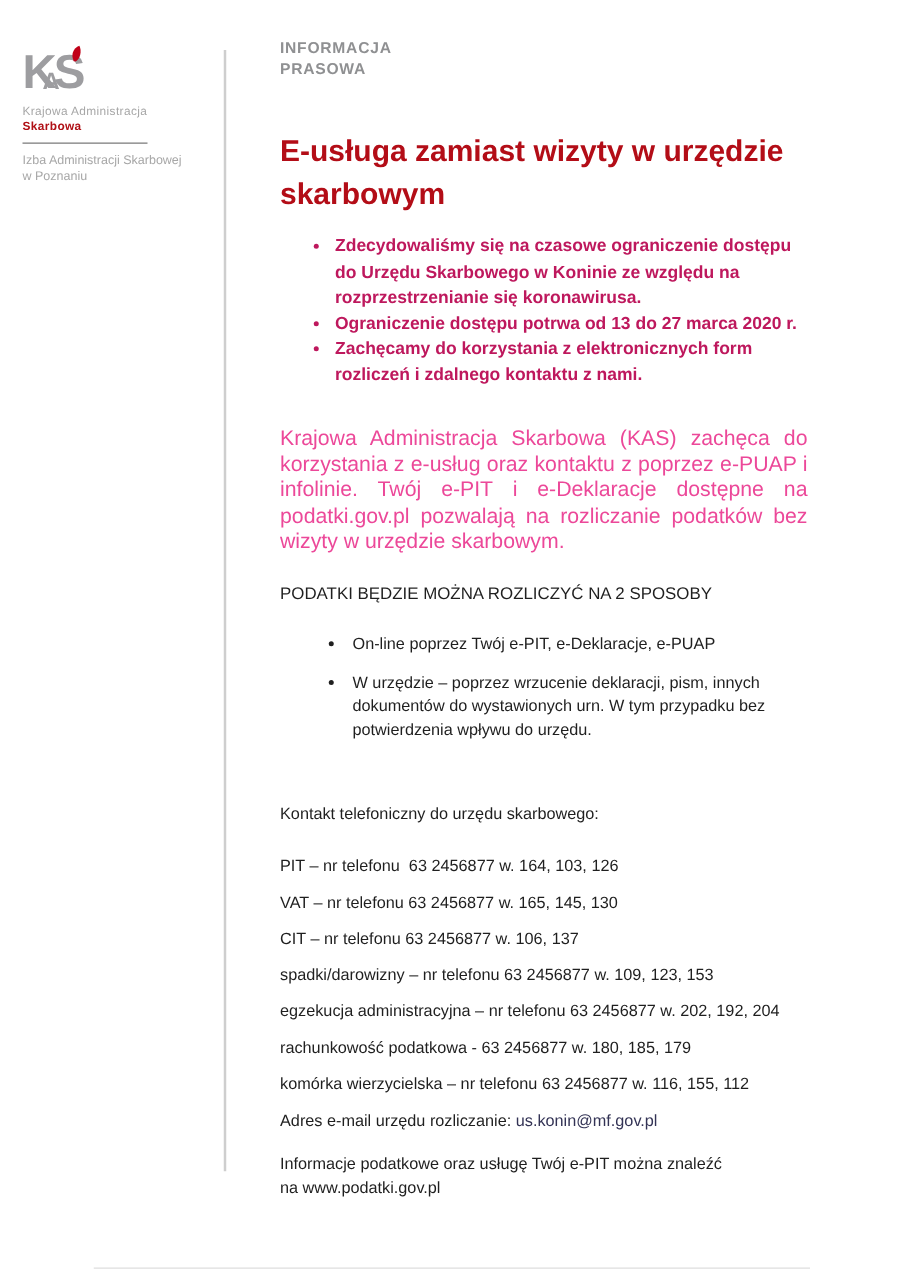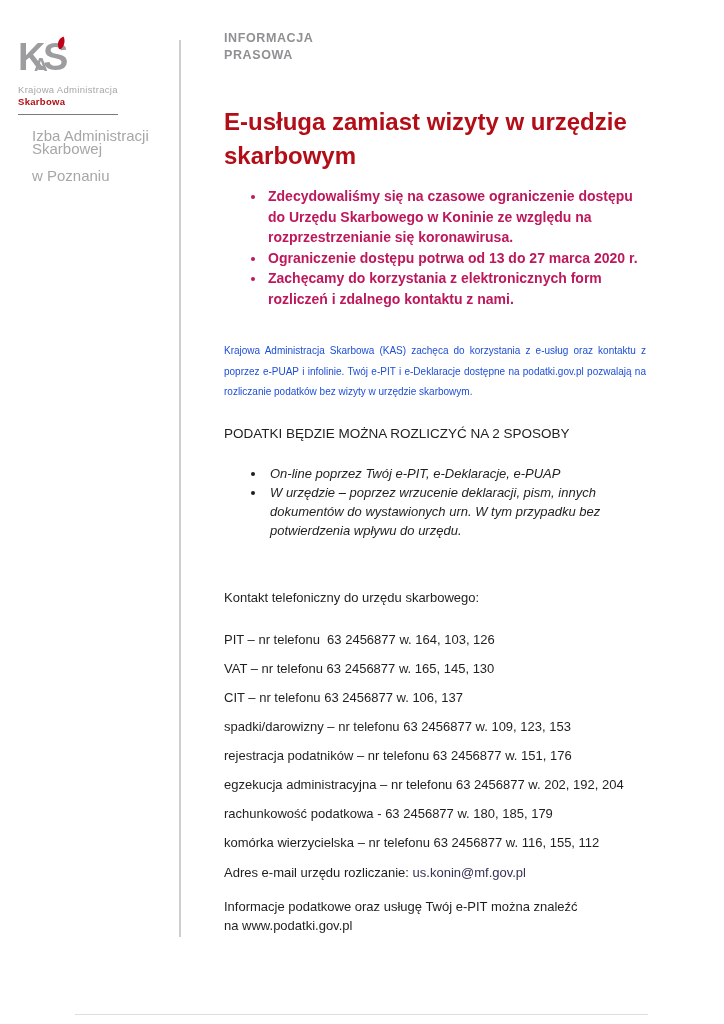--- a/index.html
+++ b/index.html
@@ -7,45 +7,45 @@
     width:724px;height:1024px;position:relative;background:#ffffff;
     font-family:"Liberation Sans","DejaVu Sans",sans-serif;
     color:#1f1f1f;overflow:hidden;
   }
   
   .brand{position:absolute;left:18px;top:36px;width:150px;}
   .brand-logo{display:block;margin-bottom:4px;}
   .brand-org{font-size:9.5px;line-height:12px;color:#a7a7a7;letter-spacing:.3px;margin:0;}
   .brand-org-red{font-size:9.5px;line-height:12px;color:#b01016;font-weight:bold;letter-spacing:.3px;margin:0 0 6px 0;}
   .brand-rule{width:100px;height:1px;background:#7a7a7a;margin:0 0 7px 0;}
-  .brand-office{font-size:15px;line-height:13px;color:#a7a7a7;margin:14px;}
+  .brand-office{font-size:10px;line-height:13px;color:#a7a7a7;margin:0;}
   .vdivider{position:absolute;left:179px;top:40px;width:2px;height:897px;background:#cecece;}
   .bottom-hairline{position:absolute;left:75px;top:1014px;width:573px;height:1px;background:#dedede;}
 
   
   .content{position:absolute;left:224px;top:30px;width:422px;}
   .kicker{font-size:12.5px;font-weight:bold;line-height:17px;letter-spacing:.6px;color:#8f9092;margin:0;}
   .doc-title{
     font-size:24px;font-weight:bold;line-height:34px;color:#b30d17;
     margin:41px 0 13px 0;
   }
   ul.highlights{
     margin:0 0 32px 0;padding:0 0 0 42px;list-style:disc;
     font-size:14px;font-weight:bold;line-height:20.5px;color:#be185d;
   }
   ul.highlights li{margin:0;padding-left:2px;}
   .intro{
-    font-size:10px;line-height:20.5px;margin:0 0 22px 0;text-align:justify;color:#1d4ed8;
+    font-size:17px;line-height:20.5px;margin:0 0 22px 0;text-align:justify;color:#ec4899;
   }
   .methods-heading{font-size:13.5px;line-height:18px;margin:0 0 21px 0;color:#1f1f1f;}
   ul.methods{
     margin:0 0 50px 0;padding:0 0 0 42px;list-style:disc;
     font-size:13px;line-height:19px;color:#1f1f1f;
   }
-  ul.methods li{margin:0;padding-left:4px;font-style:italic;}
+  ul.methods li{margin:12px;padding-left:4px;}
   .contact-heading{font-size:13px;line-height:15px;margin:0 0 28px 0;}
   .phone-line{font-size:13px;line-height:14px;margin:0 0 15px 0;white-space:pre-wrap;}
   .email-line{font-size:13px;line-height:15px;margin:5px 0 17px 0;}
   .email-link{color:#333355;cursor:pointer;}
   .footer-note{font-size:13px;line-height:19px;margin:14px 0 0 0;max-width:370px;}
 </style>
 </head>
 <body>
 
 <div class="brand">
@@ -85,21 +85,20 @@
     <li>On-line poprzez Twój e-PIT, e-Deklaracje, e-PUAP</li>
     <li>W urzędzie – poprzez wrzucenie deklaracji, pism, innych dokumentów do wystawionych urn. W tym przypadku bez potwierdzenia wpływu do urzędu.</li>
   </ul>
 
   <p class="contact-heading">Kontakt telefoniczny do urzędu skarbowego:</p>
 
   <p class="phone-line">PIT – nr telefonu  63 2456877 w. 164, 103, 126</p>
   <p class="phone-line">VAT – nr telefonu 63 2456877 w. 165, 145, 130</p>
   <p class="phone-line">CIT – nr telefonu 63 2456877 w. 106, 137</p>
   <p class="phone-line">spadki/darowizny – nr telefonu 63 2456877 w. 109, 123, 153</p>
-  <p class="phone-line">rejestracja podatników – nr telefonu 63 2456877 w. 151, 176</p>
   <p class="phone-line">egzekucja administracyjna – nr telefonu 63 2456877 w. 202, 192, 204</p>
   <p class="phone-line">rachunkowość podatkowa - 63 2456877 w. 180, 185, 179</p>
   <p class="phone-line">komórka wierzycielska – nr telefonu 63 2456877 w. 116, 155, 112</p>
 
   <p class="email-line"><span>Adres e-mail urzędu rozliczanie: </span><a class="email-link">us.konin@mf.gov.pl</a></p>
 
   <p class="footer-note">Informacje podatkowe oraz usługę Twój e-PIT można znaleźć na www.podatki.gov.pl</p>
 
 </div>
 

